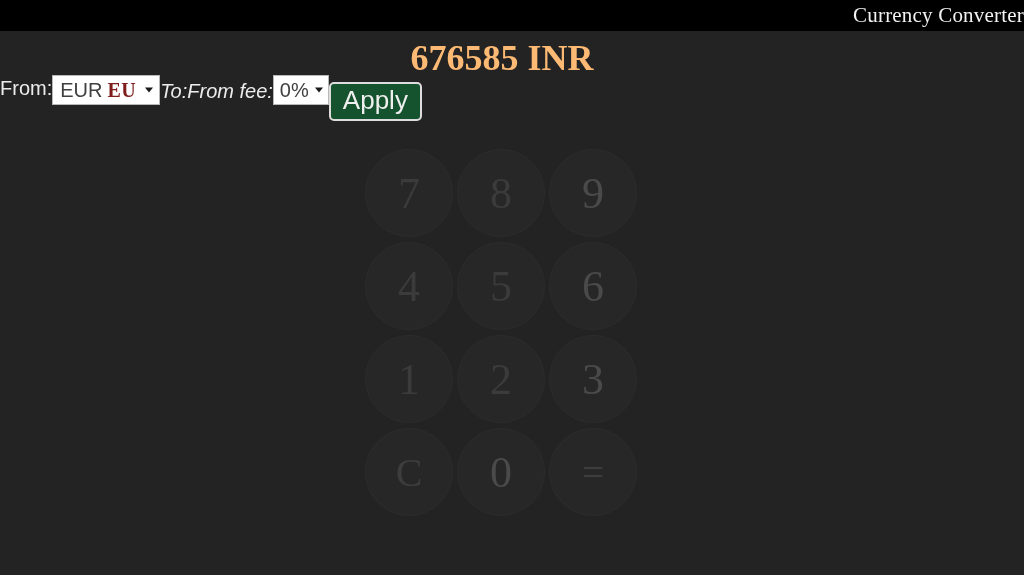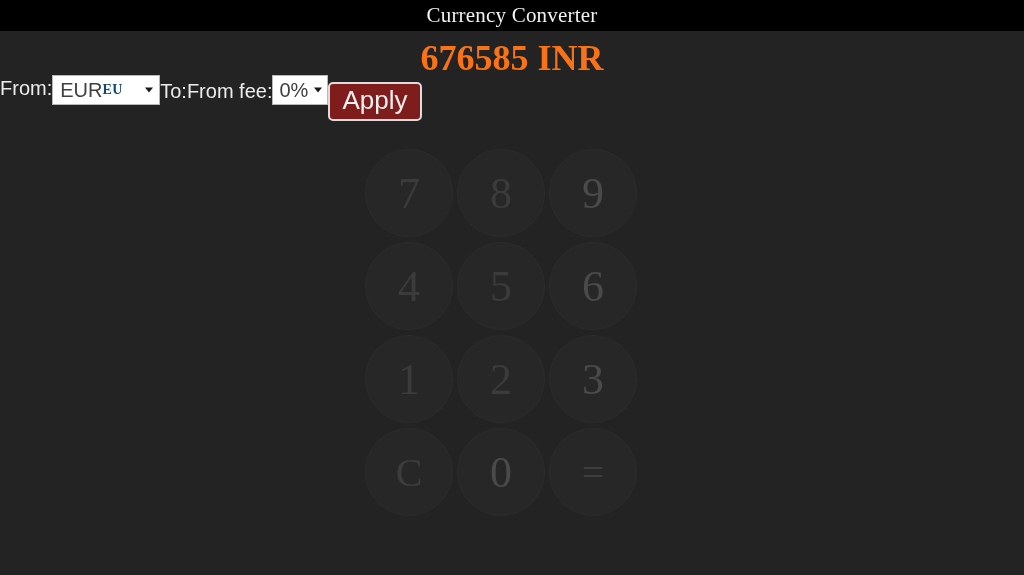--- a/index.html
+++ b/index.html
@@ -14,21 +14,21 @@
 
   
   #titlebar {
     position: absolute;
     left: 0; top: 0;
     width: 1024px;
     height: 31px;
     background: #000000;
     display: flex;
     align-items: center;
-    justify-content: center;
+    justify-content: flex-end;
   }
   #titlebar-text {
     font-family: "Liberation Serif", serif;
     font-size: 21px;
     color: #f2f2f2;
     letter-spacing: 0.2px;
     line-height: 1;
   }
 
   
@@ -43,31 +43,31 @@
   
   #calculator {
     position: absolute;
     left: 0; top: 0;
     width: 1024px;
     height: 544px;
   }
 
   #display {
     position: absolute;
-    left: 372px;
+    left: 362px;
     top: 5px;
     width: 280px;
     height: 44px;
     display: flex;
     align-items: center;
     justify-content: center;
     font-family: "Liberation Serif", serif;
     font-weight: bold;
     font-size: 36px;
-    color: #f97316;
+    color: #fdba74;
     white-space: nowrap;
   }
 
   #keypad {
     position: absolute;
     left: 365px;
     top: 118px;
     width: 272px;
     height: 372px;
     display: grid;
@@ -128,44 +128,45 @@
   .select-box.small { width: 56px; padding: 0 14px 0 6px; }
 
   .sel-main {
     font-family: "Liberation Sans", sans-serif;
     font-size: 20px;
     color: #404040;
     line-height: 1;
   }
   .sel-sub {
     font-family: "Liberation Serif", serif;
-    font-size: 14px;
+    font-size: 20px;
     font-weight: bold;
-    color: #0c4a6e;
+    color: #7f1d1d;
+    margin-left: 5px;
     letter-spacing: 0.5px;
     line-height: 1;
     text-transform: uppercase;
   }
   .caret {
     position: absolute;
     right: 6px;
     top: 50%;
     transform: translateY(-50%);
     width: 0; height: 0;
     border-left: 4px solid transparent;
     border-right: 4px solid transparent;
     border-top: 5px solid #1a1a1a;
   }
   .select-box.small .caret { right: 5px; }
 
-  .gap-label { margin-top: 7px; }
+  .gap-label { margin-top: 7px; font-style: italic; }
 
   #apply-button {
     margin-top: 27px;
-    background: #7f1d1d;
+    background: #14532d;
     border: 2px solid #dddddd;
     border-radius: 5px;
     padding: 3px 12px 5px 12px;
     font-family: "Liberation Sans", sans-serif;
     font-size: 26px;
     color: #efefef;
     line-height: 1.05;
     cursor: pointer;
   }
 </style>

